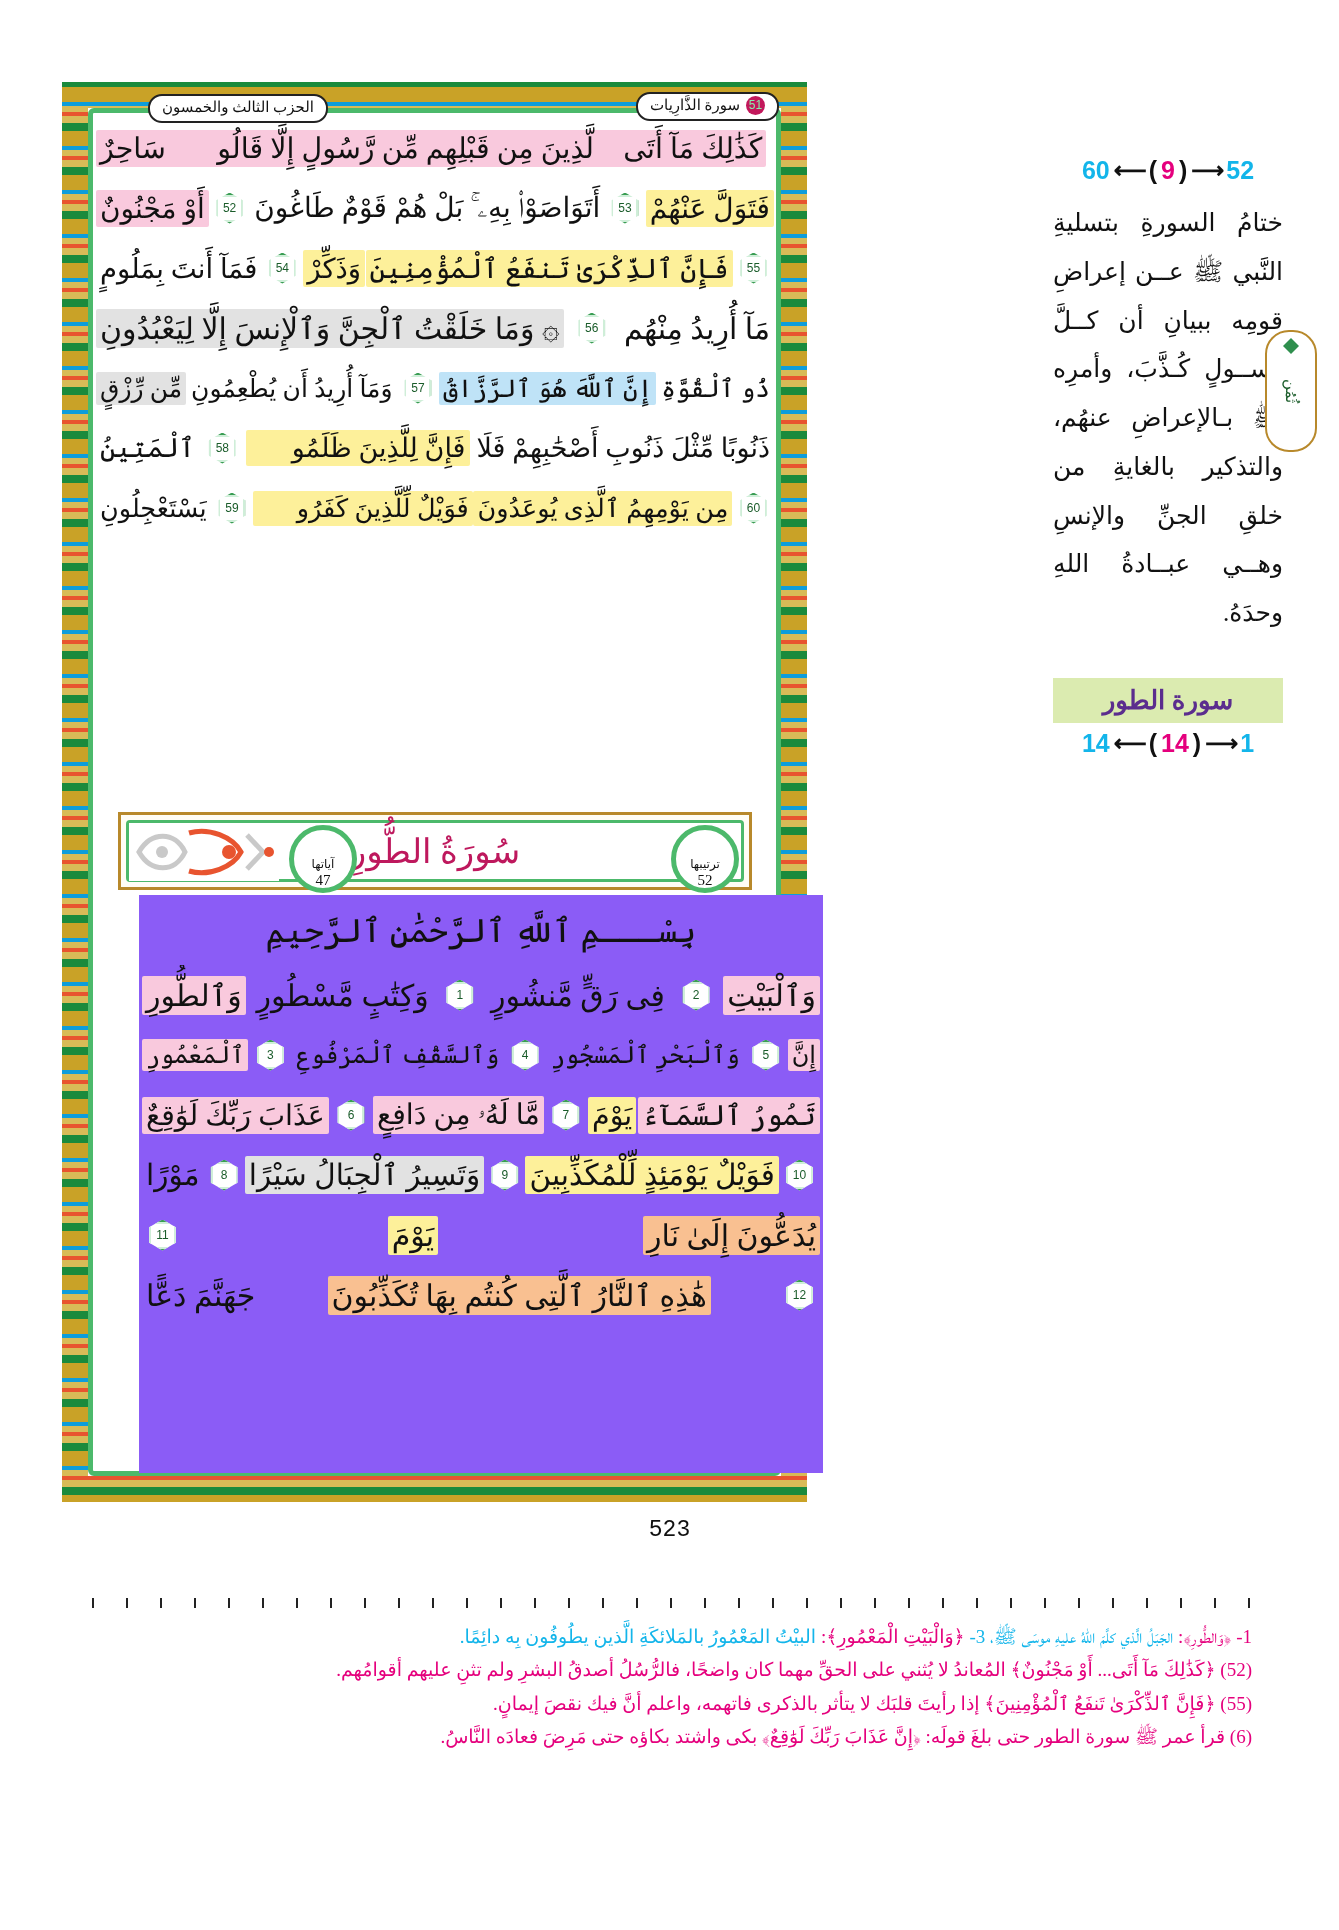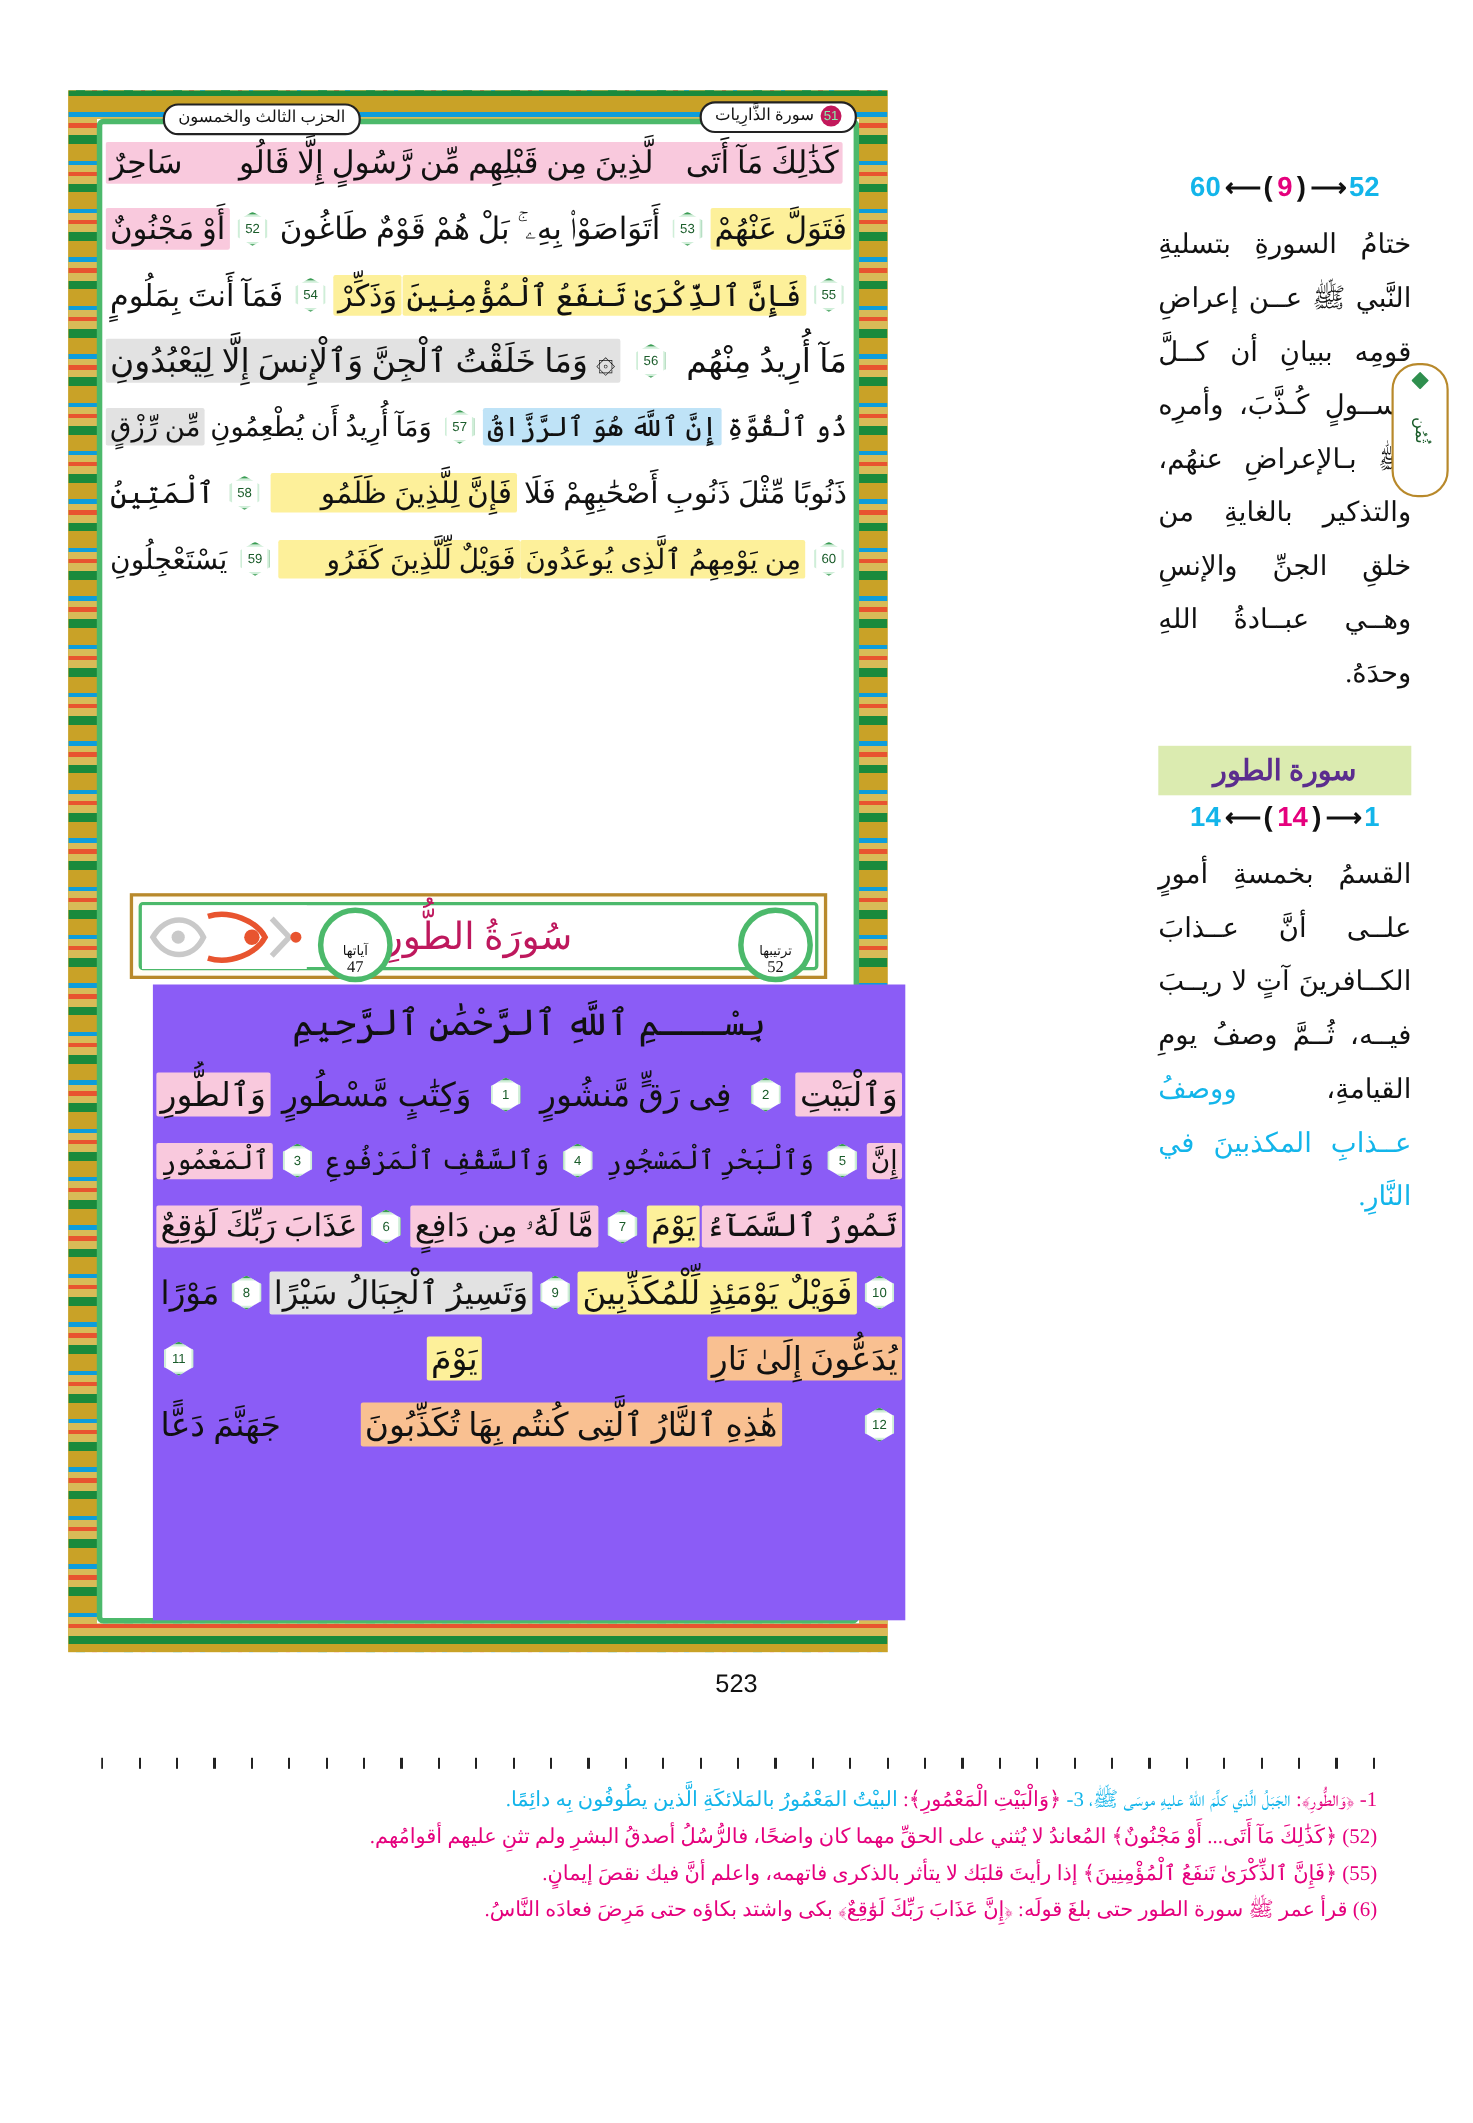--- a/index.html
+++ b/index.html
@@ -168,21 +168,21 @@
   .basmala{
     height:70px;display:flex;align-items:center;justify-content:center;
     font-size:33px;color:#111;direction:rtl;
   }
 
   
   #page-number{
     position:absolute;left:50%;transform:translateX(-50%);
     top:1510px;width:110px;height:40px;background:#ffffff;
     border-radius:20px;display:flex;align-items:center;justify-content:center;
-    font-family:Liberation Sans, sans-serif;font-size:23px;color:#111;z-index:40;
+    font-family:Liberation Mono, monospace;font-size:23px;color:#111;z-index:40;
   }
 
   
   #sidebar{
     position:absolute;right:56px;top:150px;width:230px;
     direction:rtl;text-align:justify;
   }
   .sb-range{
     display:flex;align-items:center;justify-content:center;gap:4px;
     font-family:"Liberation Sans",sans-serif;font-weight:bold;
@@ -384,24 +384,20 @@
     <div class="sb-range">
       <span class="end">14</span>
       <span class="arrow">⟵</span>
       <span class="paren">(</span>
       <span class="count">14</span>
       <span class="paren">)</span>
       <span class="arrow">⟶</span>
       <span class="start">1</span>
     </div>
 
-    <div class="sb-text">
-      <span>القسمُ بخمسةِ أمورٍ علــى أنَّ عــذابَ الكــافرينَ آتٍ لا ريــبَ فيــه، ثُــمَّ وصفُ يومِ القيامةِ،</span>
-      <span class="cyan">ووصفُ عــذابِ المكذبينَ في النَّارِ.</span>
-    </div>
   </div>
 
   <div id="fn-rule"></div>
   <div id="footnotes">
       <div class="fn"><span>1- ﴿وَالطُّورِ﴾: </span><span class="cy">الجَبَلُ الَّذي كلَّمَ اللهُ عليهِ موسَى ﷺ، 3- </span><span>﴿وَالْبَيْتِ الْمَعْمُورِ﴾: </span><span class="cy">البيْتُ المَعْمُورُ بالمَلائكَةِ الَّذين يطُوفُون بِه دائِمًا.</span></div>
       <div class="fn"><span>(52) ﴿كَذَٰلِكَ مَآ أَتَى... أَوْ مَجْنُونٌ﴾ المُعاندُ لا يُثني على الحقِّ مهما كان واضحًا، فالرُّسُلُ أصدقُ البشرِ ولم تثنِ عليهم أقوامُهم.</span></div>
       <div class="fn"><span>(55) ﴿فَإِنَّ ٱلذِّكْرَىٰ تَنفَعُ ٱلْمُؤْمِنِينَ﴾ إذا رأيتَ قلبَك لا يتأثر بالذكرى فاتهمه، واعلم أنَّ فيك نقصَ إيمانٍ.</span></div>
       <div class="fn"><span>(6) قرأ عمر ﷺ سورة الطور حتى بلغَ قولَه: ﴿إِنَّ عَذَابَ رَبِّكَ لَوَٰقِعٌ﴾ بكى واشتد بكاؤه حتى مَرِضَ فعادَه النَّاسُ.</span></div>
     </div>
 

